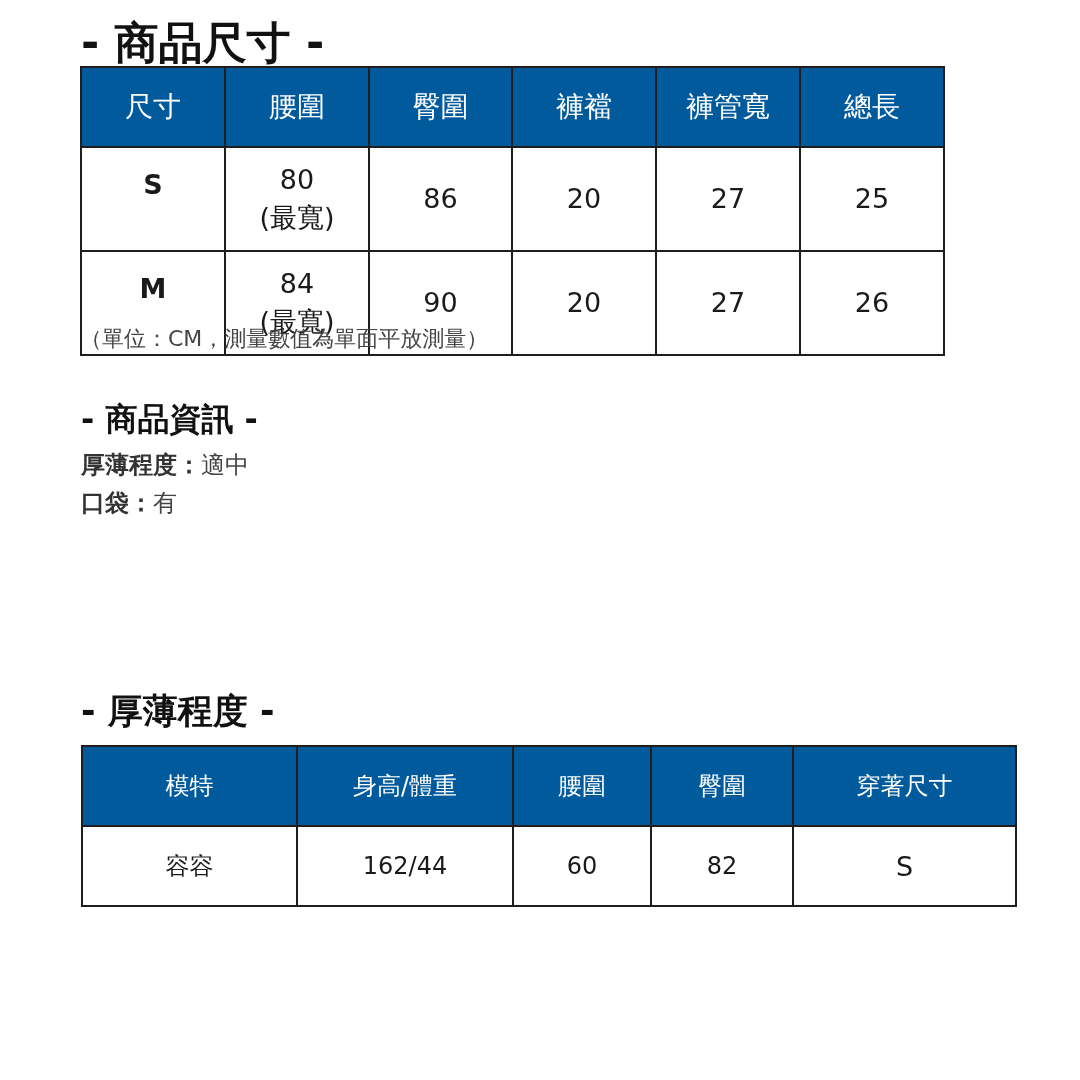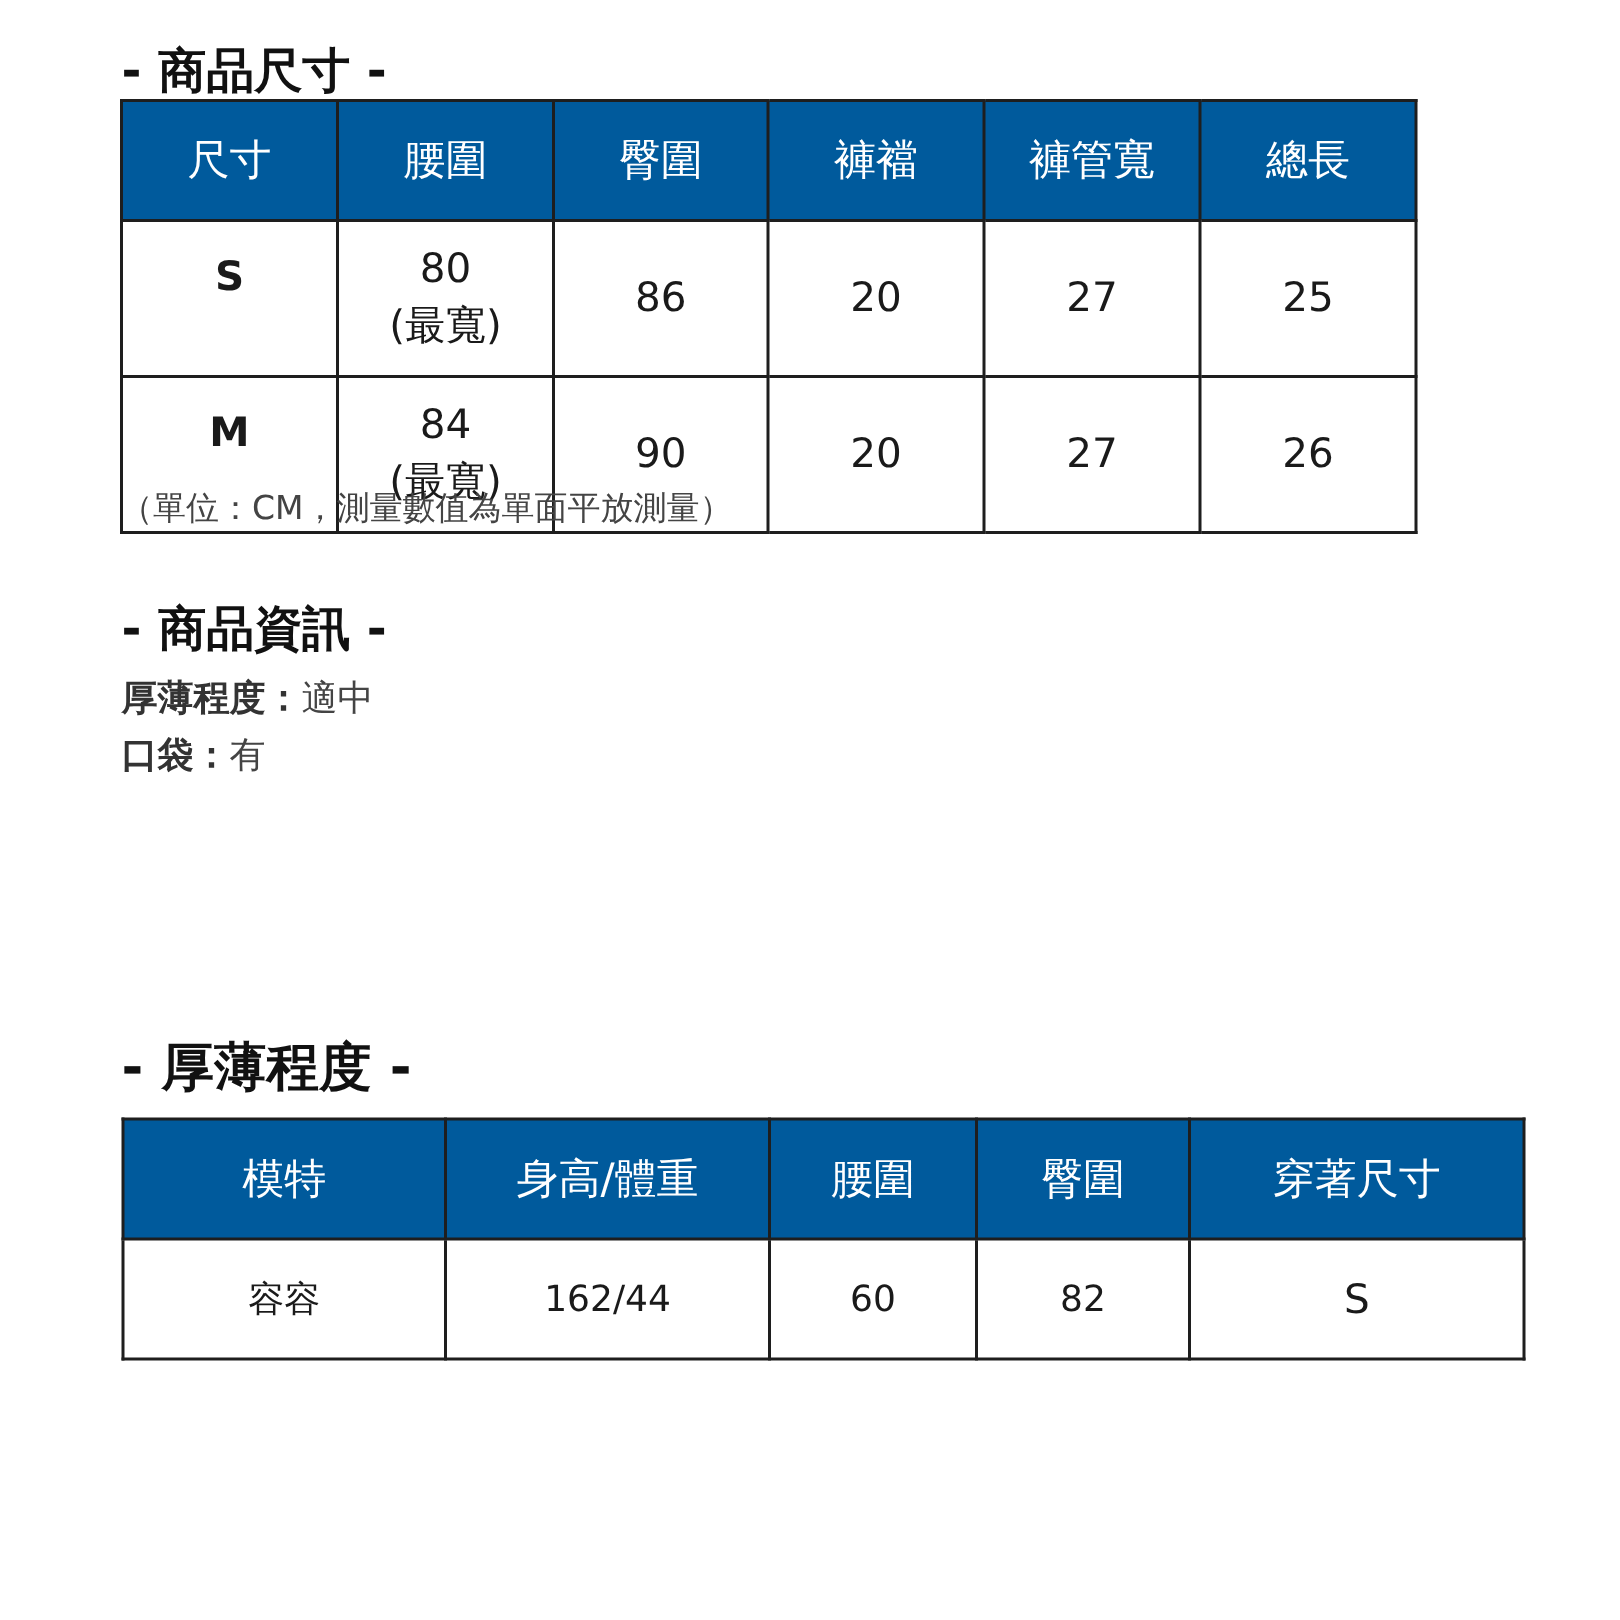--- a/index.html
+++ b/index.html
@@ -11,27 +11,27 @@
        border: 2px solid #1e1e1e; padding: 0; }
   td { background: #ffffff; text-align: center; border: 2px solid #1e1e1e; padding: 0; color: #1a1a1a; }
   .size-table th { height: 78px; font-size: 28px; }
   .size-table td { height: 84px; font-size: 27px; line-height: 38px; }
   .size-table td.size-label { font-weight: bold; vertical-align: top; padding-top: 18px; }
   .size-table td.waist { vertical-align: middle; }
   .note { position: absolute; left: 80px; top: 324px; font-size: 22px; color: #444; margin: 0; text-align: center; }
   .info-list { position: absolute; left: 81px; top: 446px; margin: 0; padding: 0; list-style: none; }
   .info-list li { font-size: 24px; height: 38px; line-height: 38px; color: #444; }
   .info-list .k { font-weight: bold; color: #333; }
-  .model-table th { height: 78px; font-size: 28px; }
+  .model-table th { height: 78px; font-size: 24px; }
   .model-table td { height: 78px; font-size: 24px; }
 </style>
 </head>
 <body>
 
-<h2 class="section-title" style="top:26px; font-size:32px;">- 商品尺寸 -</h2>
+<h2 class="section-title" style="top:14px; font-size:44px;">- 商品尺寸 -</h2>
 
 <table class="size-table" style="left:80px; top:66px; width:863px;">
   <colgroup>
     <col style="width:144px">
       <col style="width:144px">
       <col style="width:143px">
       <col style="width:144px">
       <col style="width:144px">
       <col style="width:144px">
   </colgroup>

